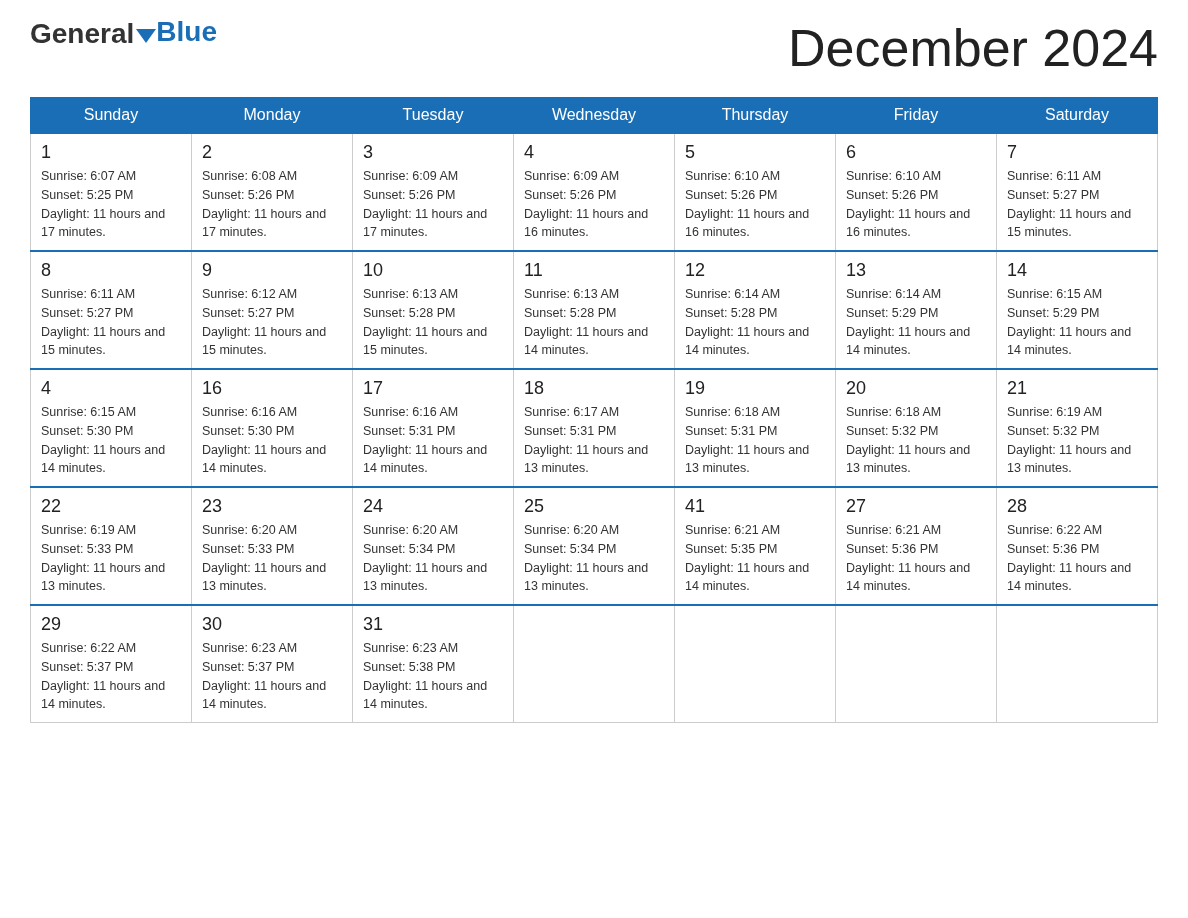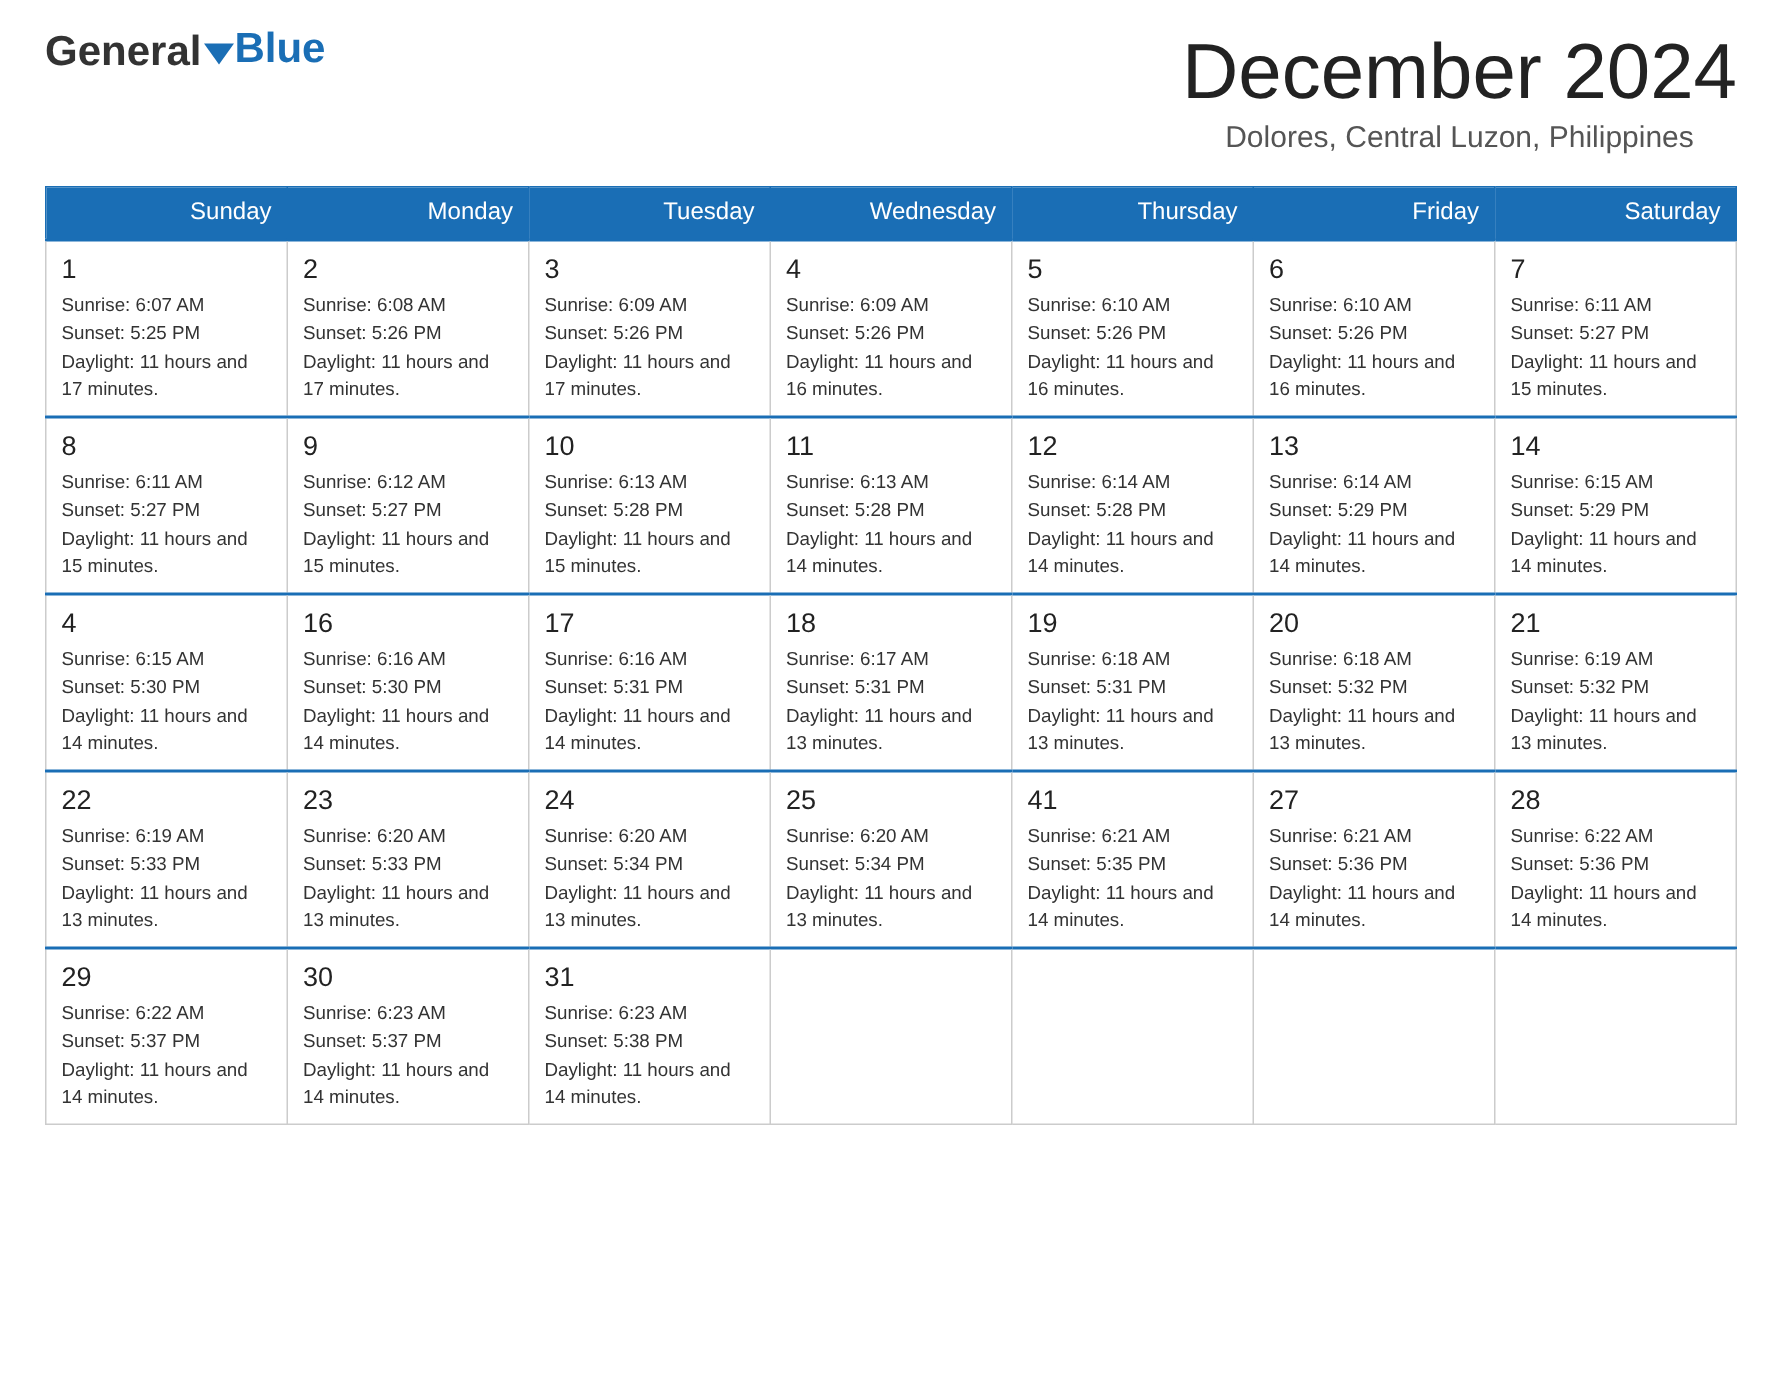--- a/index.html
+++ b/index.html
@@ -63,21 +63,21 @@
     }
     table {
       width: 100%;
       border-collapse: collapse;
       table-layout: fixed;
     }
     thead th {
       background-color: #1a6eb5;
       color: #fff;
       padding: 8px 10px;
-      text-align: right;
+      text-align: center;
       font-size: 16px;
       font-weight: normal;
       border: 1px solid #1a6eb5;
     }
     tbody td {
       vertical-align: top;
       padding: 8px 10px;
       border: 1px solid #ccc;
       border-top: 2px solid #1a6eb5;
       font-size: 13px;
@@ -105,21 +105,20 @@
 
 <div class="header">
   <div class="logo">
     <div class="logo-top">
       <span class="general">General</span><span class="logo-triangle"></span>
     </div>
     <div class="logo-bottom">Blue</div>
   </div>
   <div class="title-area">
     <div class="month-title">December 2024</div>
-    <div class="location-title">Dolores, Central Luzon, Philippines</div>
   </div>
 </div>
 
 <table>
   <thead>
     <tr>
     <th>Sunday</th>
         <th>Monday</th>
         <th>Tuesday</th>
         <th>Wednesday</th>

